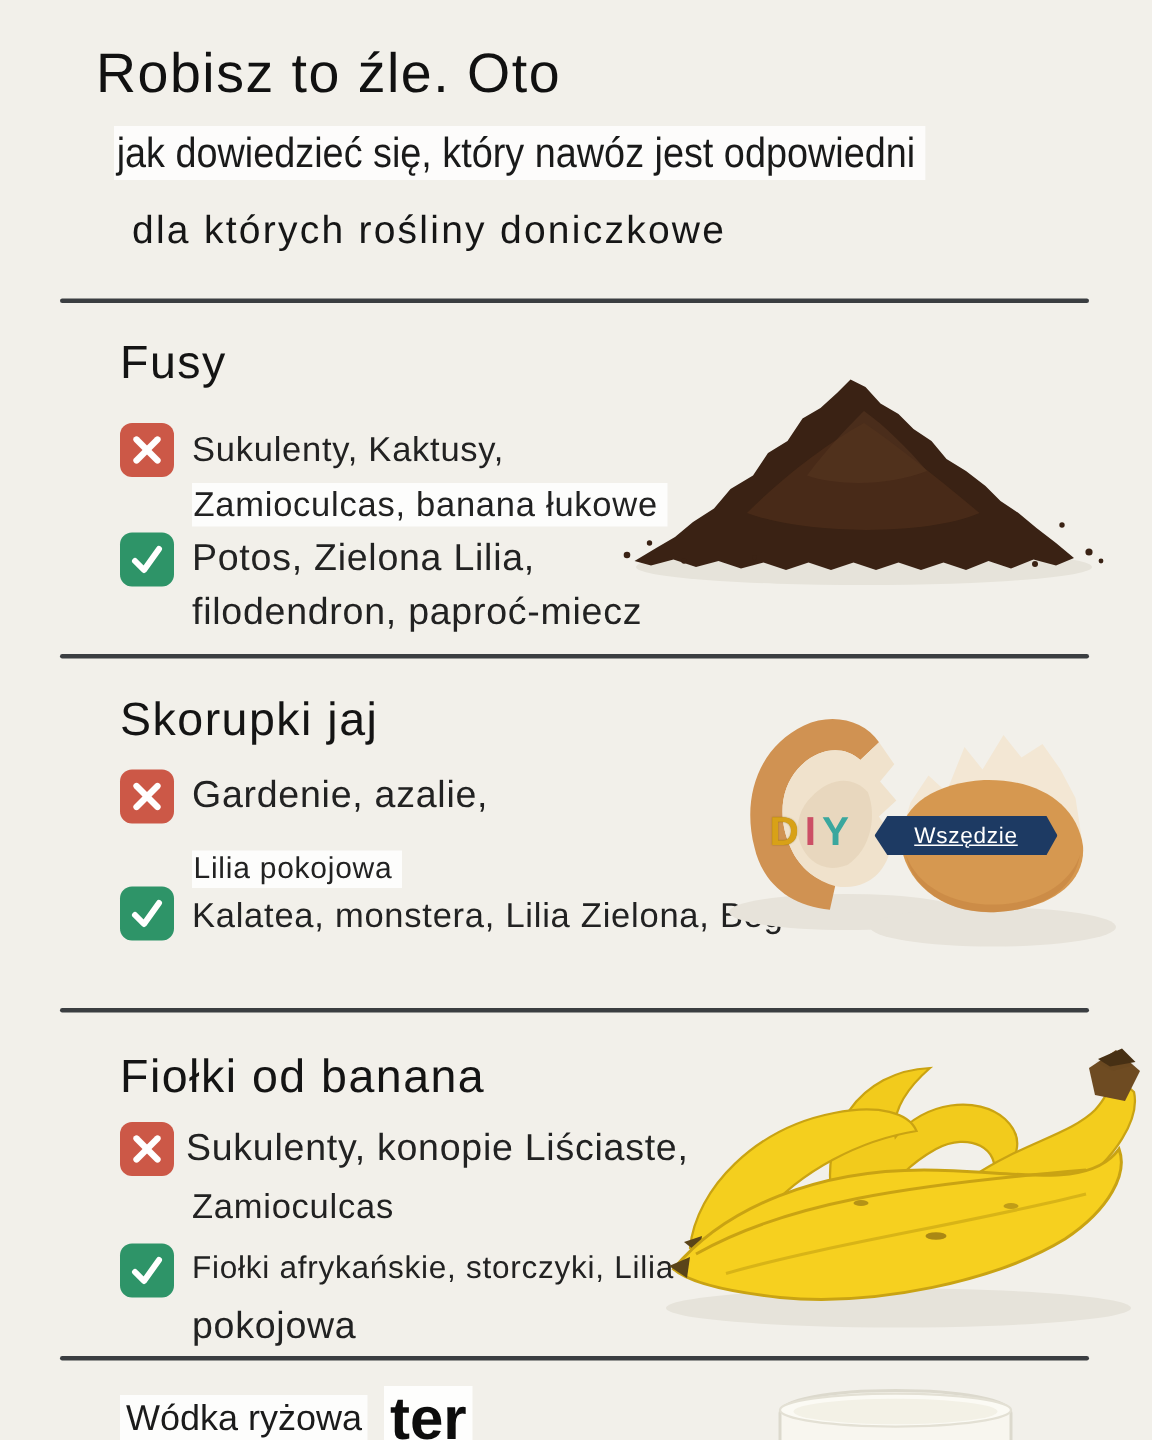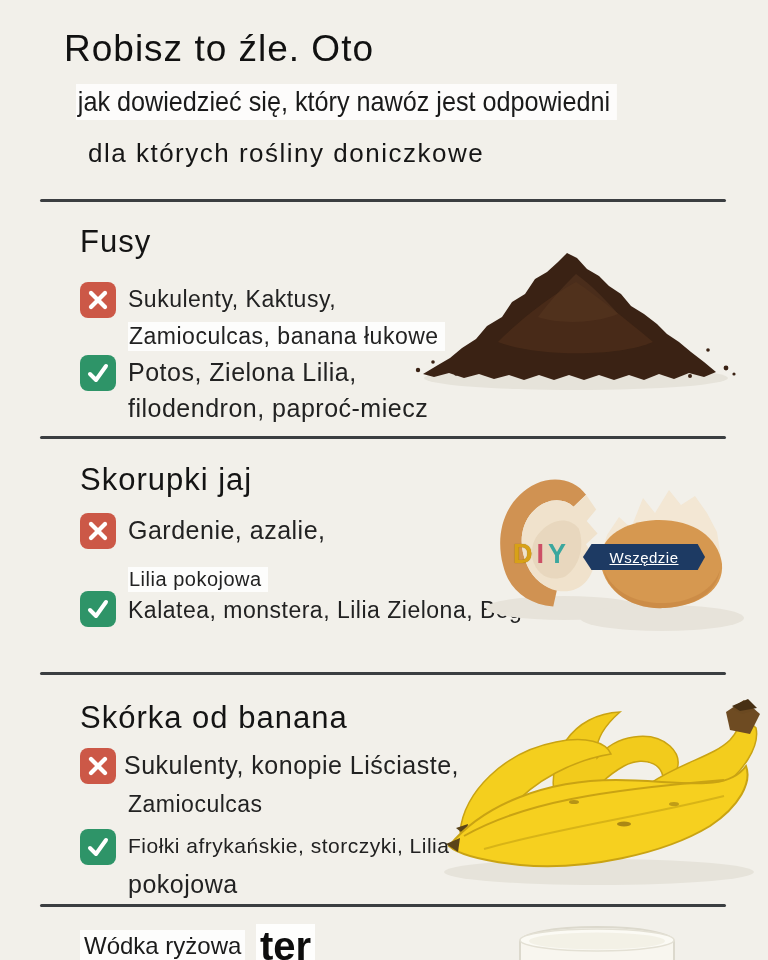--- a/index.html
+++ b/index.html
@@ -141,21 +141,21 @@
     <span class="wm wm-i">I</span>
     <span class="wm wm-y">Y</span>
   </div>
 
   <div class="abs ribbon" style="left:583px; top:544px; width:122px; height:26px;">
     <span>Wszędzie</span>
   </div>
 
   <div class="abs divider" style="top:672px;"></div>
 
-  <div class="abs heading" style="left:80px; top:700px;">Skórka od banana</div>
+  <div class="abs heading" style="left:80px; top:700px;">Fiołki od banana</div>
 
   <div class="abs icon-box icon-bad" style="left:80px; top:748px;">
     <svg width="26" height="26" viewBox="0 0 26 26">
       <line x1="6" y1="6" x2="20" y2="20" stroke="#fff" stroke-width="4.2" stroke-linecap="round"></line>
       <line x1="20" y1="6" x2="6" y2="20" stroke="#fff" stroke-width="4.2" stroke-linecap="round"></line>
     </svg>
   </div>
   <div class="abs li li-lg" style="left:124px; top:751px;">Sukulenty, konopie Liściaste,</div>
   <div class="abs li" style="left:128px; top:791px;">Zamioculcas</div>
 

